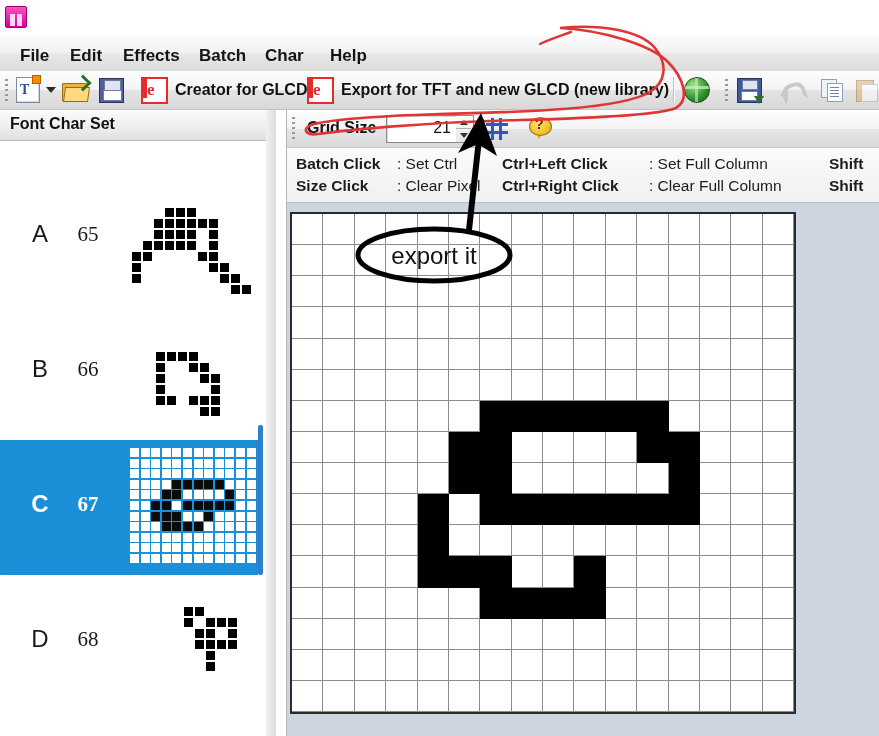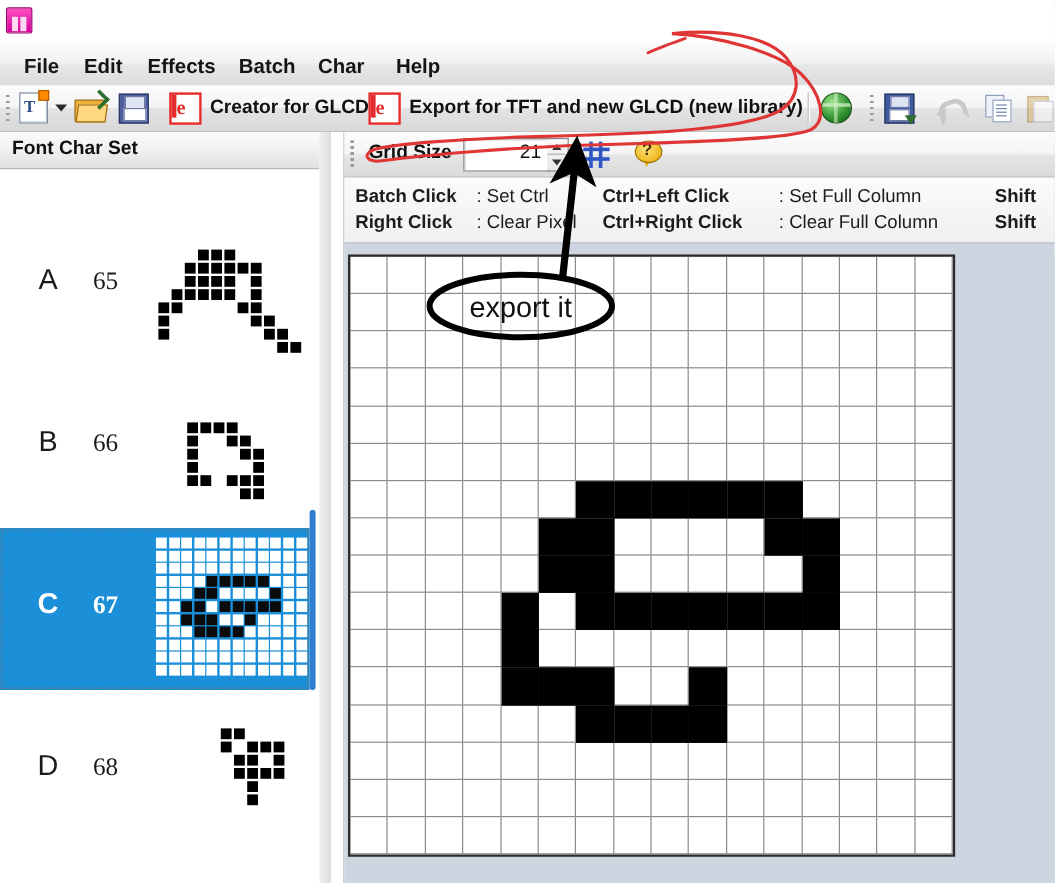--- a/index.html
+++ b/index.html
@@ -576,21 +576,21 @@
     </div>
   </div>
 
   <div id="hintbar">
     <div class="hint b" style="left:9px;top:7px">Batch Click</div>
     <div class="hint" style="left:110px;top:7px">: Set Ctrl</div>
     <div class="hint b" style="left:215px;top:7px">Ctrl+Left Click</div>
     <div class="hint" style="left:362px;top:7px">: Set Full Column</div>
     <div class="hint b" style="left:542px;top:7px">Shift</div>
 
-    <div class="hint b" style="left:9px;top:29px">Right Click</div>
+    <div class="hint b" style="left:9px;top:29px">Size Click</div>
     <div class="hint" style="left:110px;top:29px">: Clear Pixel</div>
     <div class="hint b" style="left:215px;top:29px">Ctrl+Right Click</div>
     <div class="hint" style="left:362px;top:29px">: Clear Full Column</div>
     <div class="hint b" style="left:542px;top:29px">Shift</div>
   </div>
 
   <div id="pixelgrid">
       <div class="cell" style="left: 0px; top: 0px; width: 31.375px; height: 31.125px;"></div>
       <div class="cell" style="left: 31.375px; top: 0px; width: 31.375px; height: 31.125px;"></div>
       <div class="cell" style="left: 62.75px; top: 0px; width: 31.375px; height: 31.125px;"></div>

